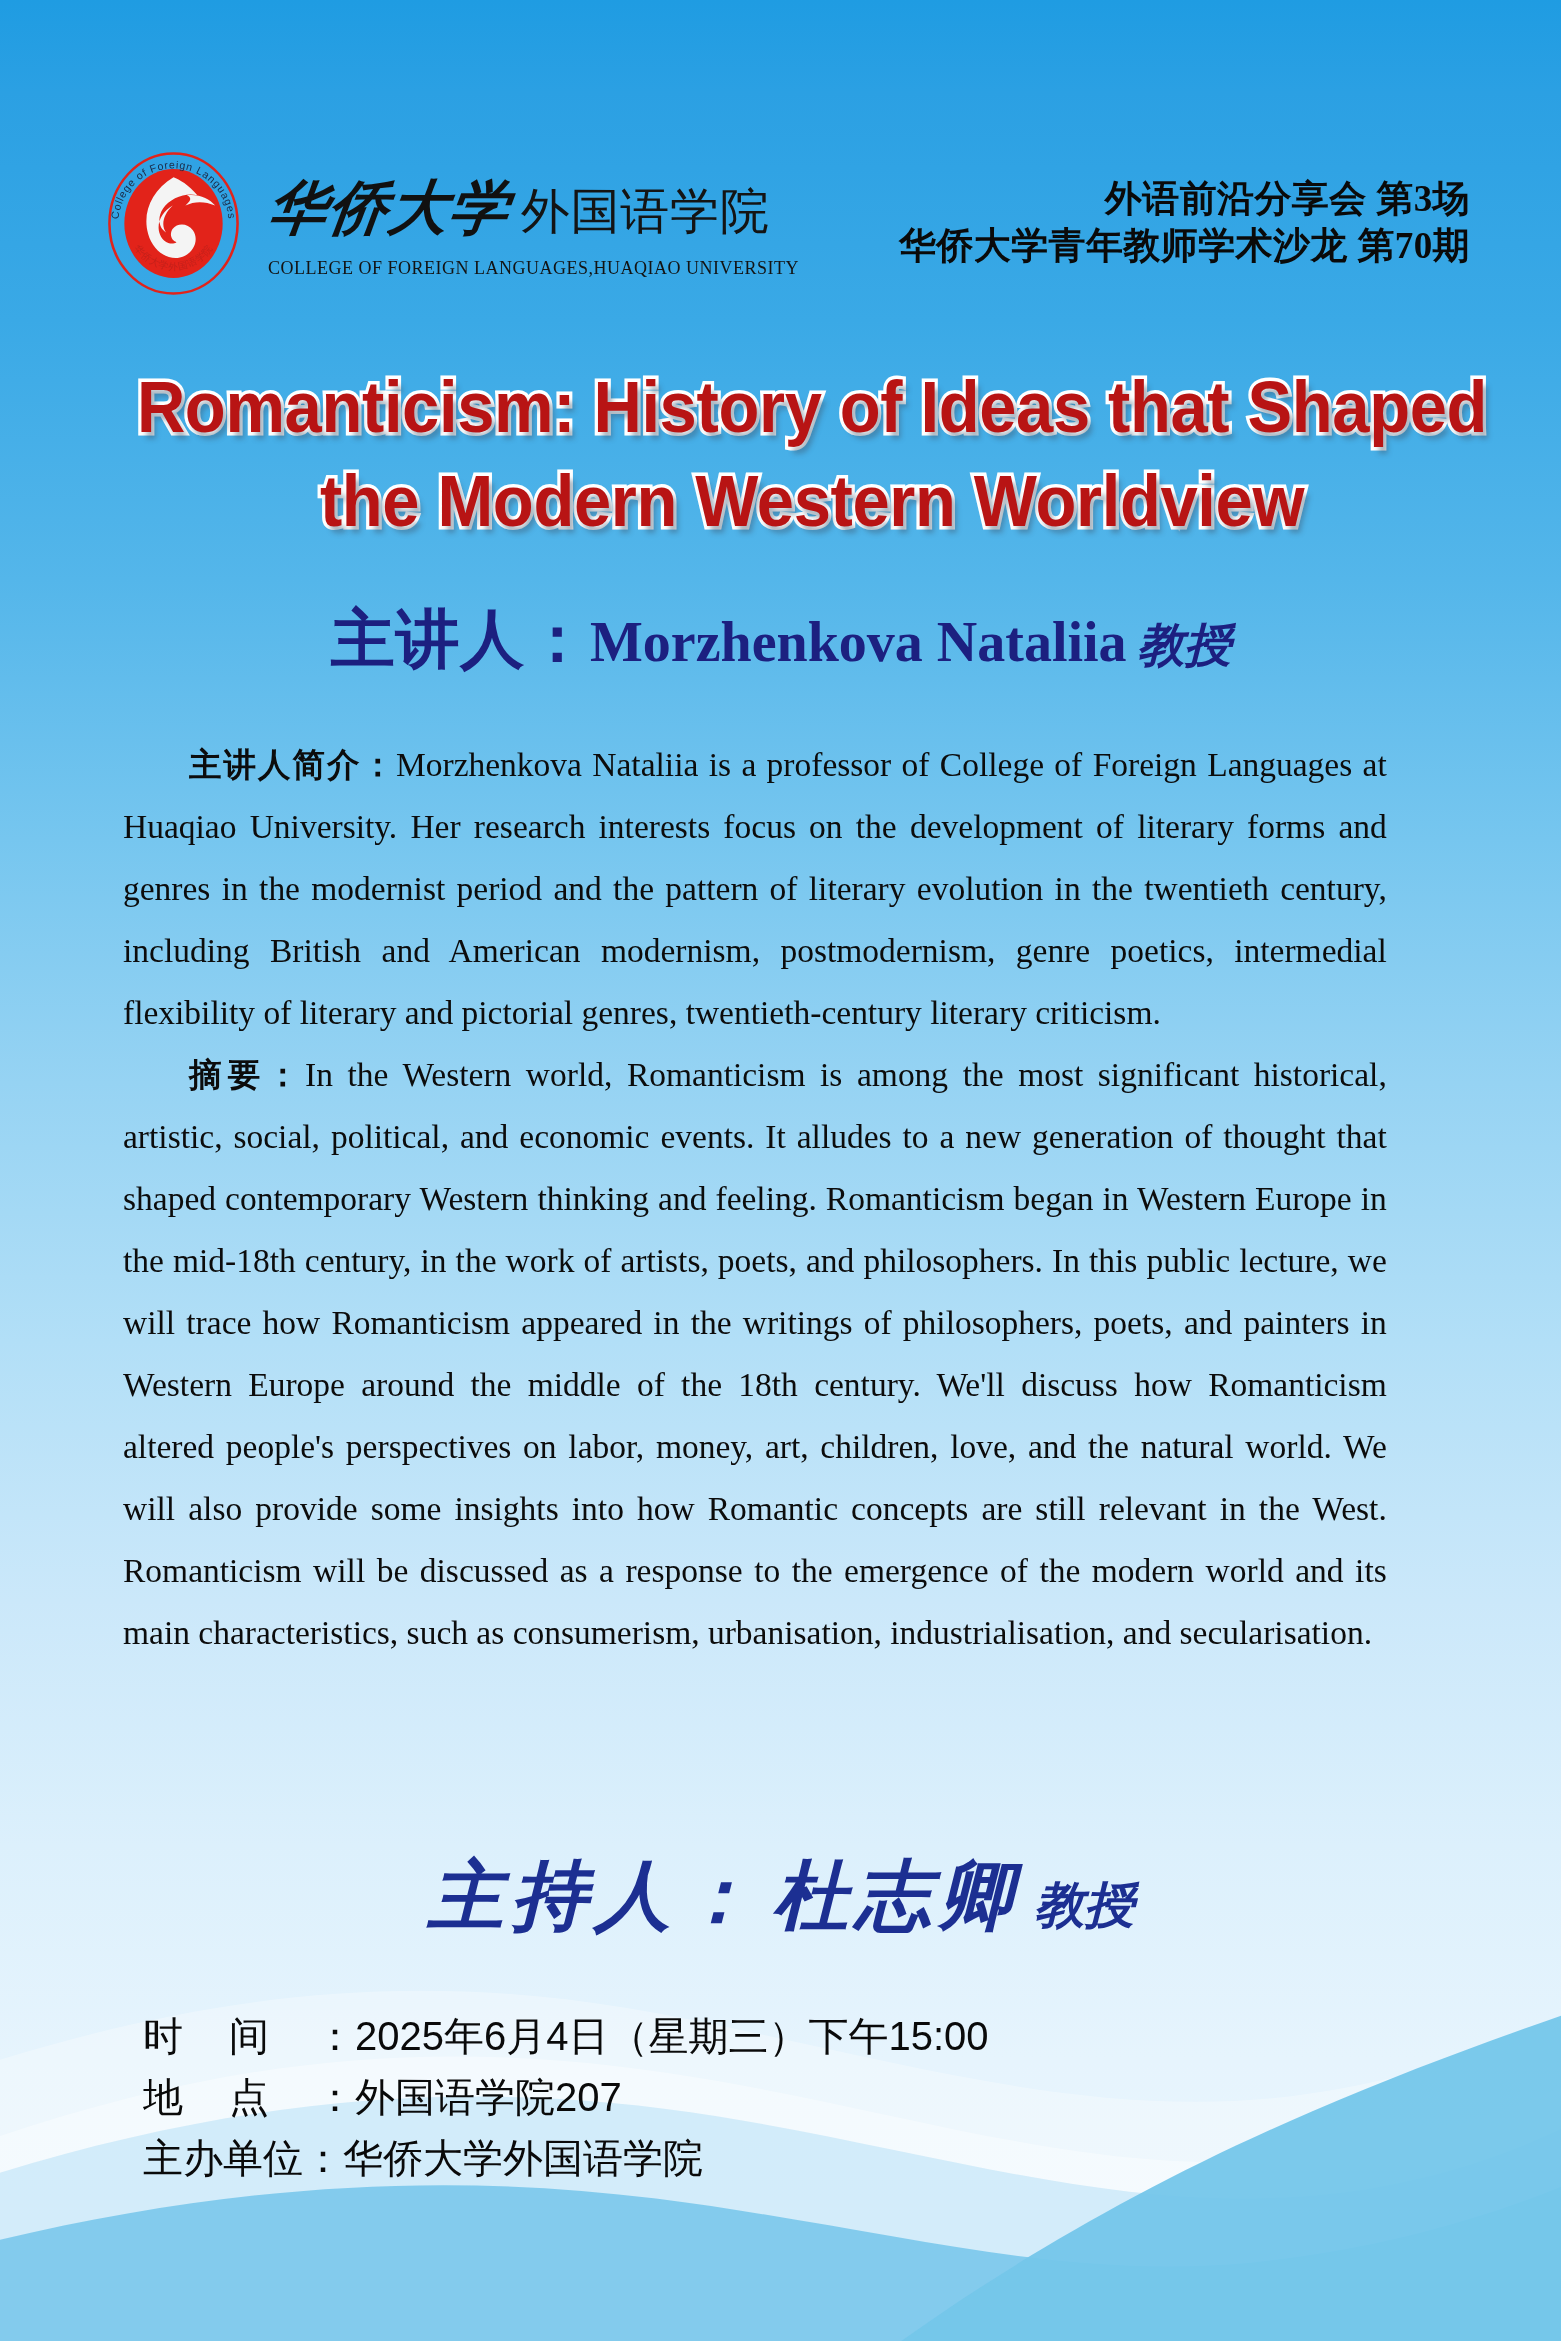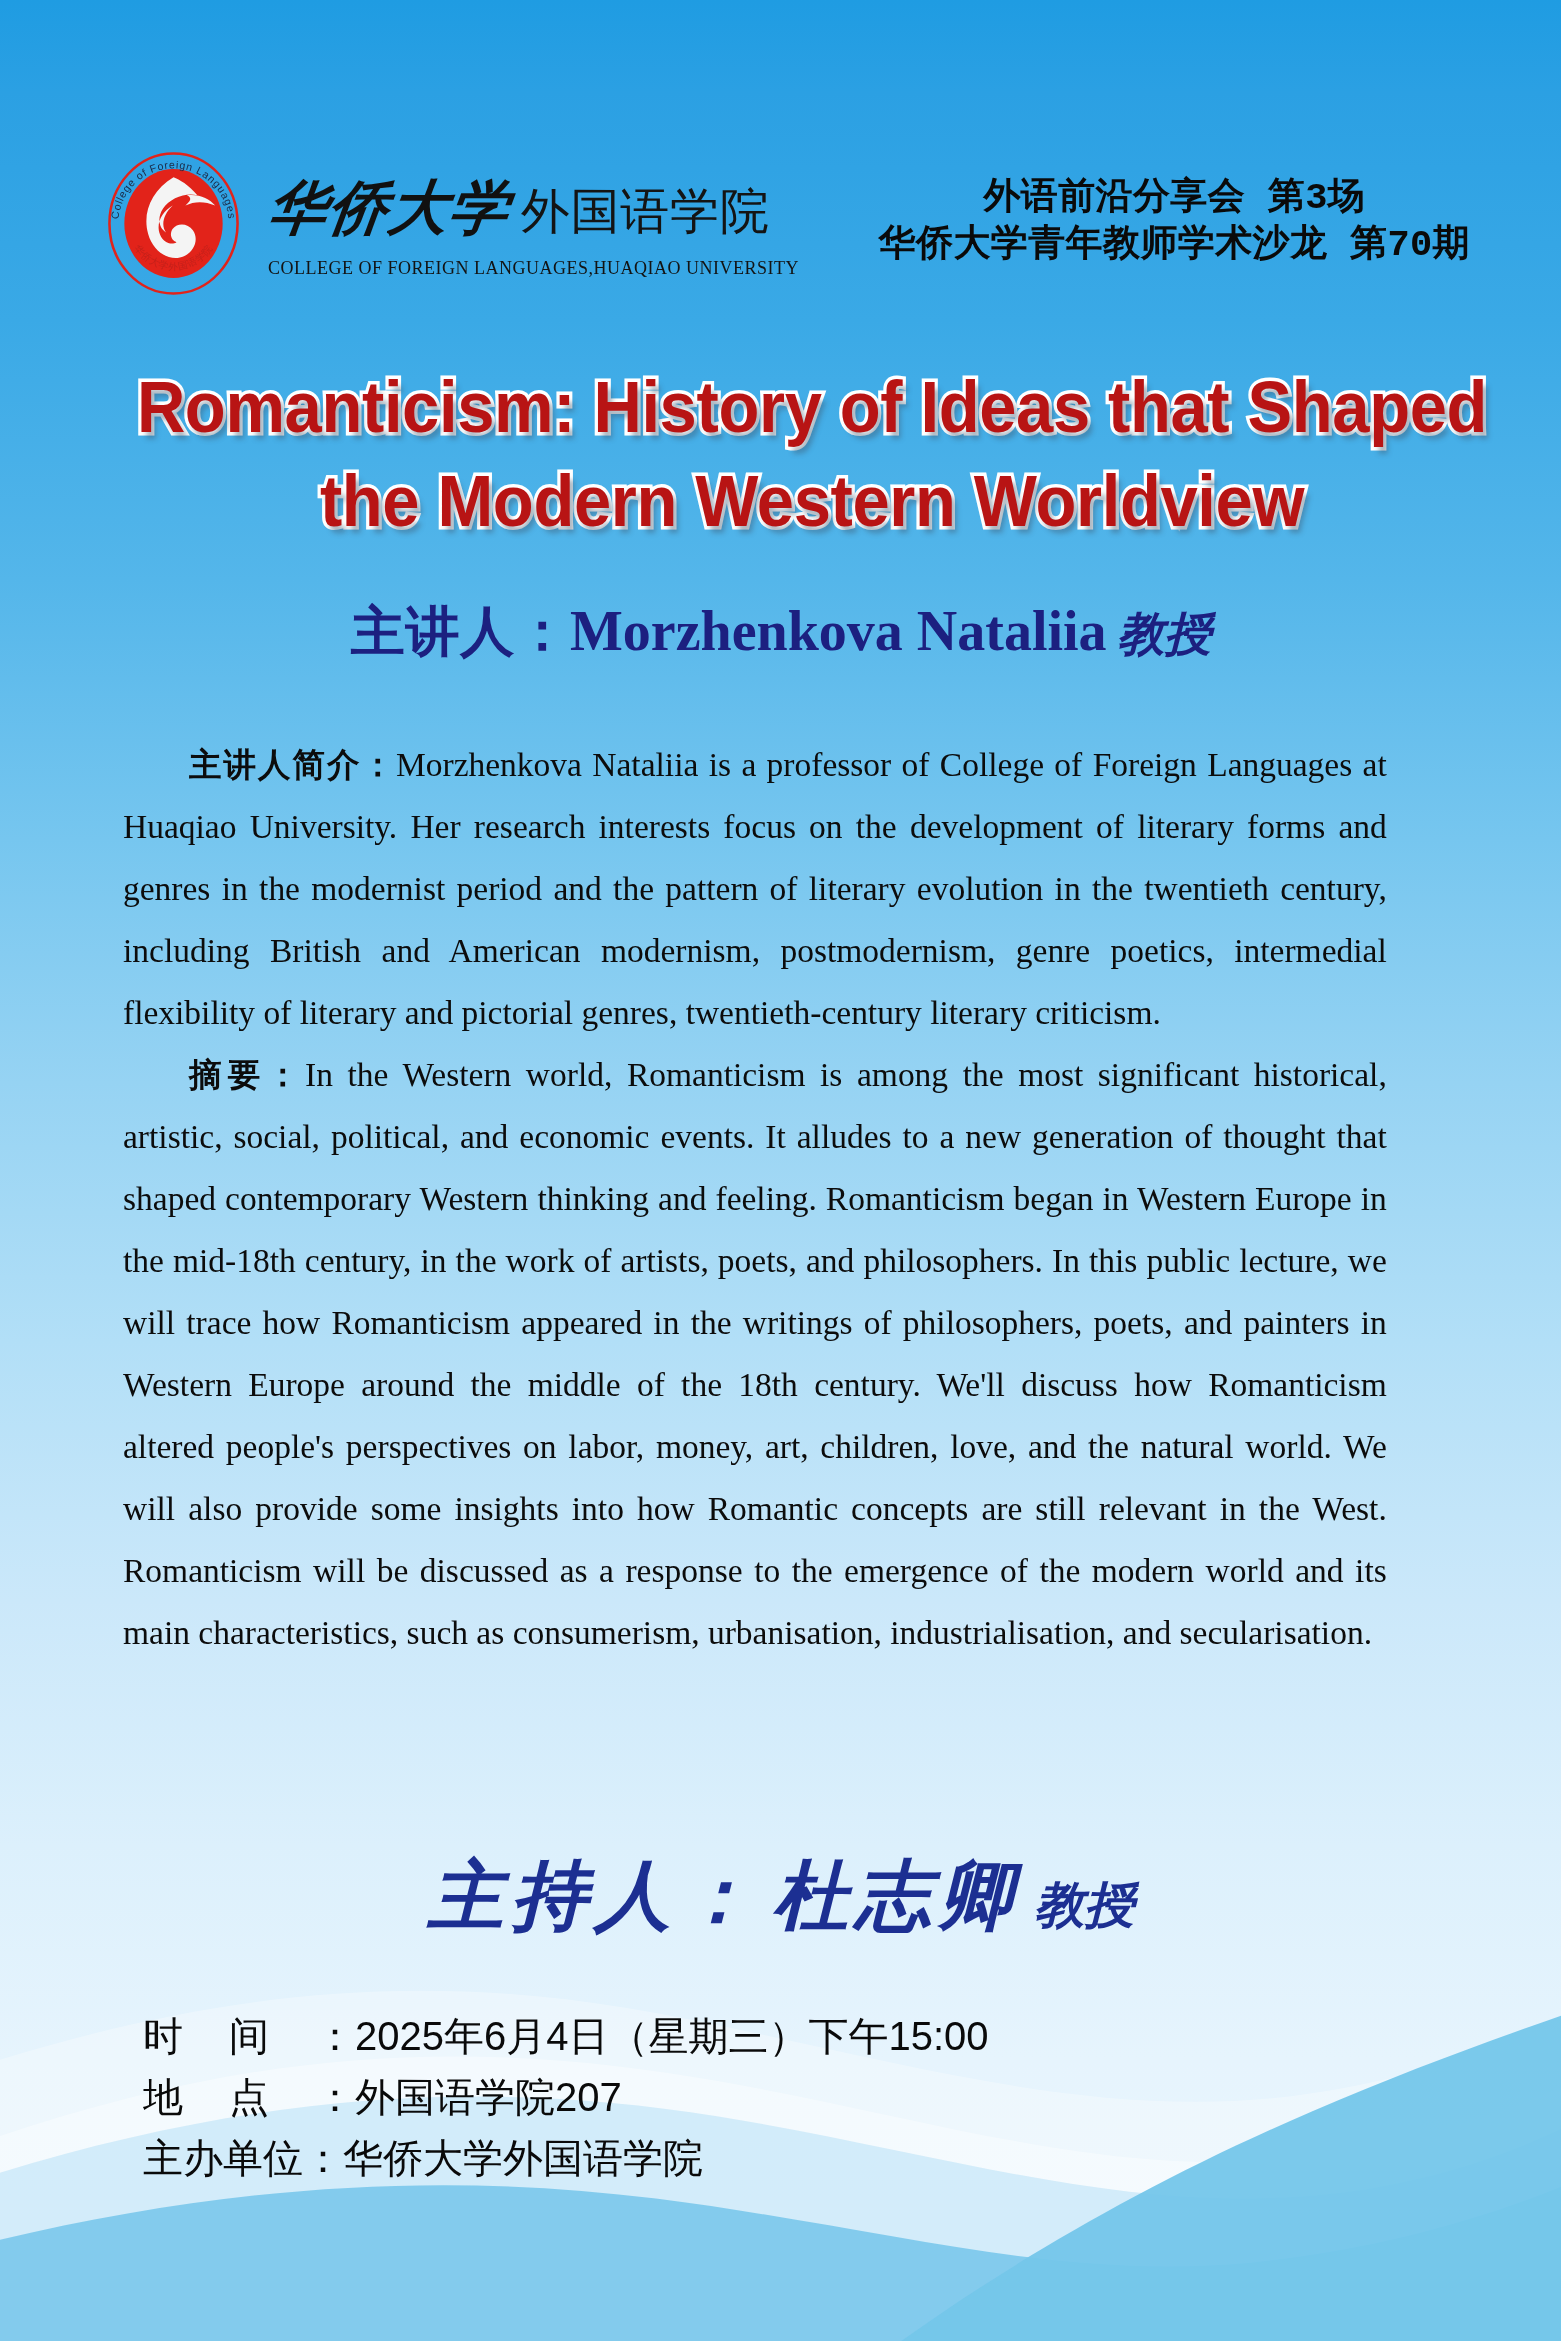--- a/index.html
+++ b/index.html
@@ -97,28 +97,27 @@
     color: #131313;
     letter-spacing: 0.5px;
     margin-top: 9.2px;
     white-space: nowrap;
   }
   .series {
     text-align: right;
     padding-top: 26px;
   }
   .series-line {
-    font-family: Liberation Mono, monospace;
+    font-family: Liberation Serif, serif;
     font-size: 37px;
     font-weight: 700;
     color: #0a0a0a;
     line-height: 1.28;
     white-space: nowrap;
     letter-spacing: 0.4px;
-    text-align: center;
   }
 
   
   .title-block {
     position: absolute;
     top: 361px;
     left: 0;
     width: 1562px;
     text-align: center;
     padding-left: 31px;
@@ -141,21 +140,21 @@
   .speaker-heading {
     position: absolute;
     top: 596px;
     left: 0;
     width: 1562px;
     text-align: center;
     white-space: nowrap;
   }
   .sp-label {
     font-family: "Liberation Serif", serif;
-    font-size: 54px;
+    font-size: 64px;
     font-weight: 700;
     color: #1c2080;
     letter-spacing: 0.8px;
     vertical-align: baseline;
   }
   .sp-name {
     font-family: "Liberation Serif", serif;
     font-size: 56px;
     font-weight: 700;
     color: #1c2080;

